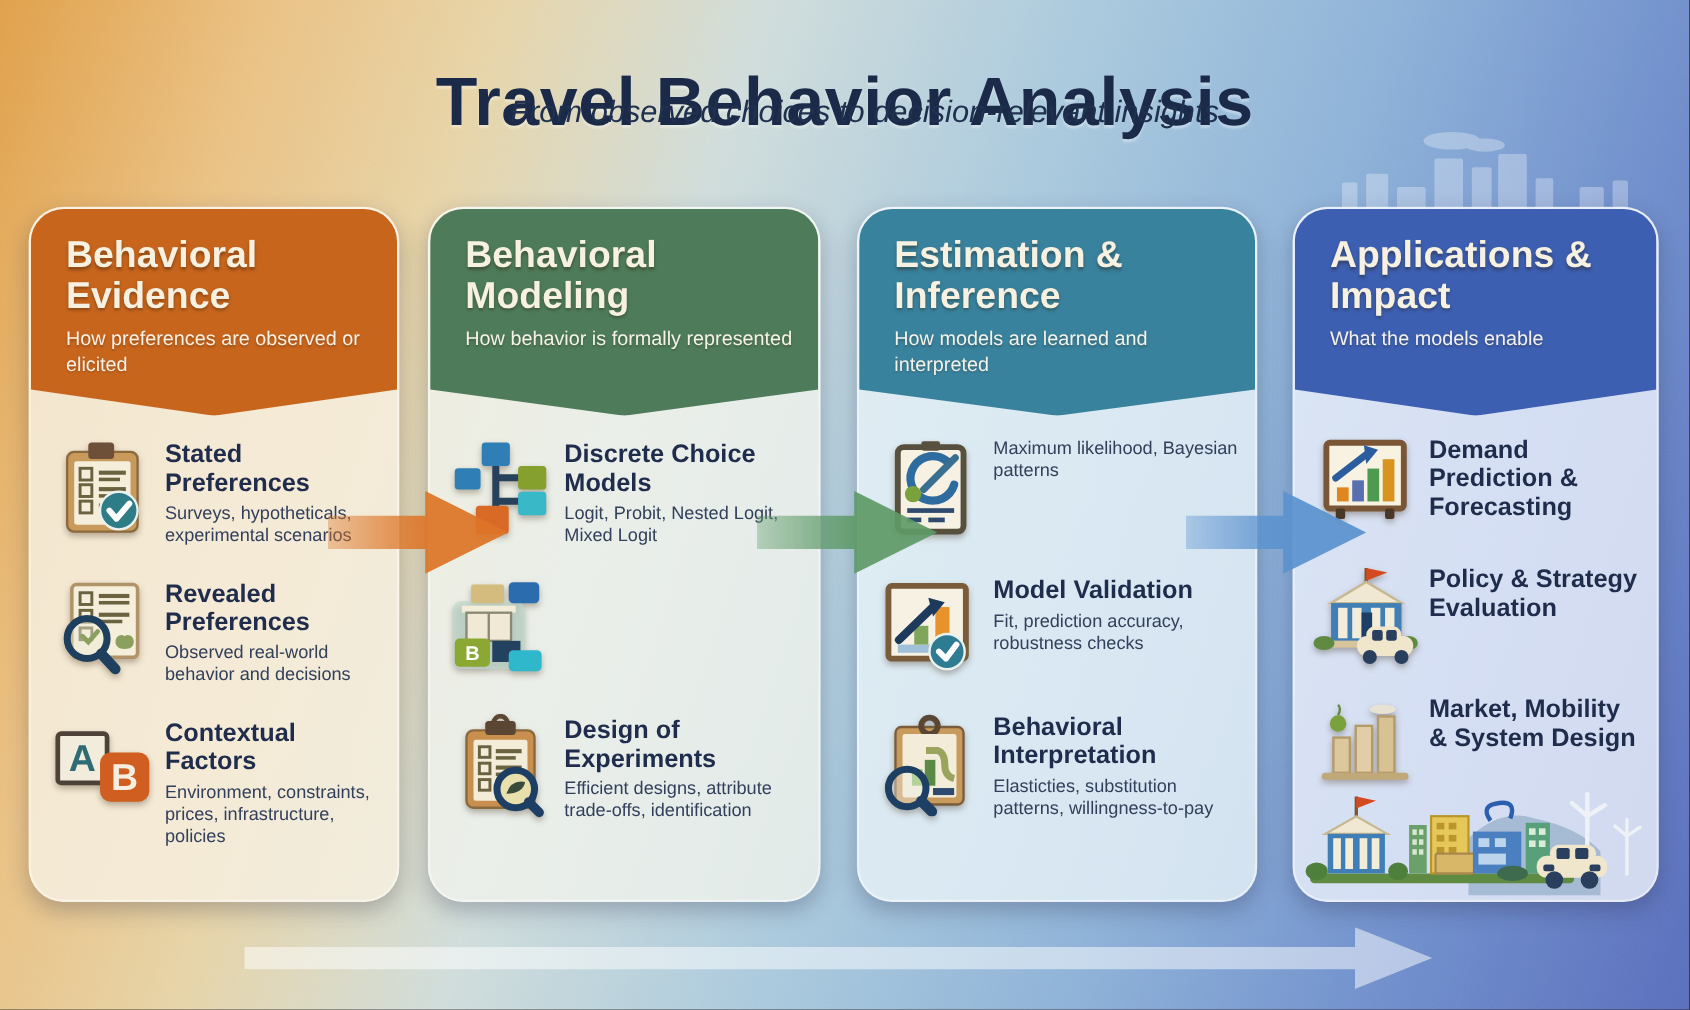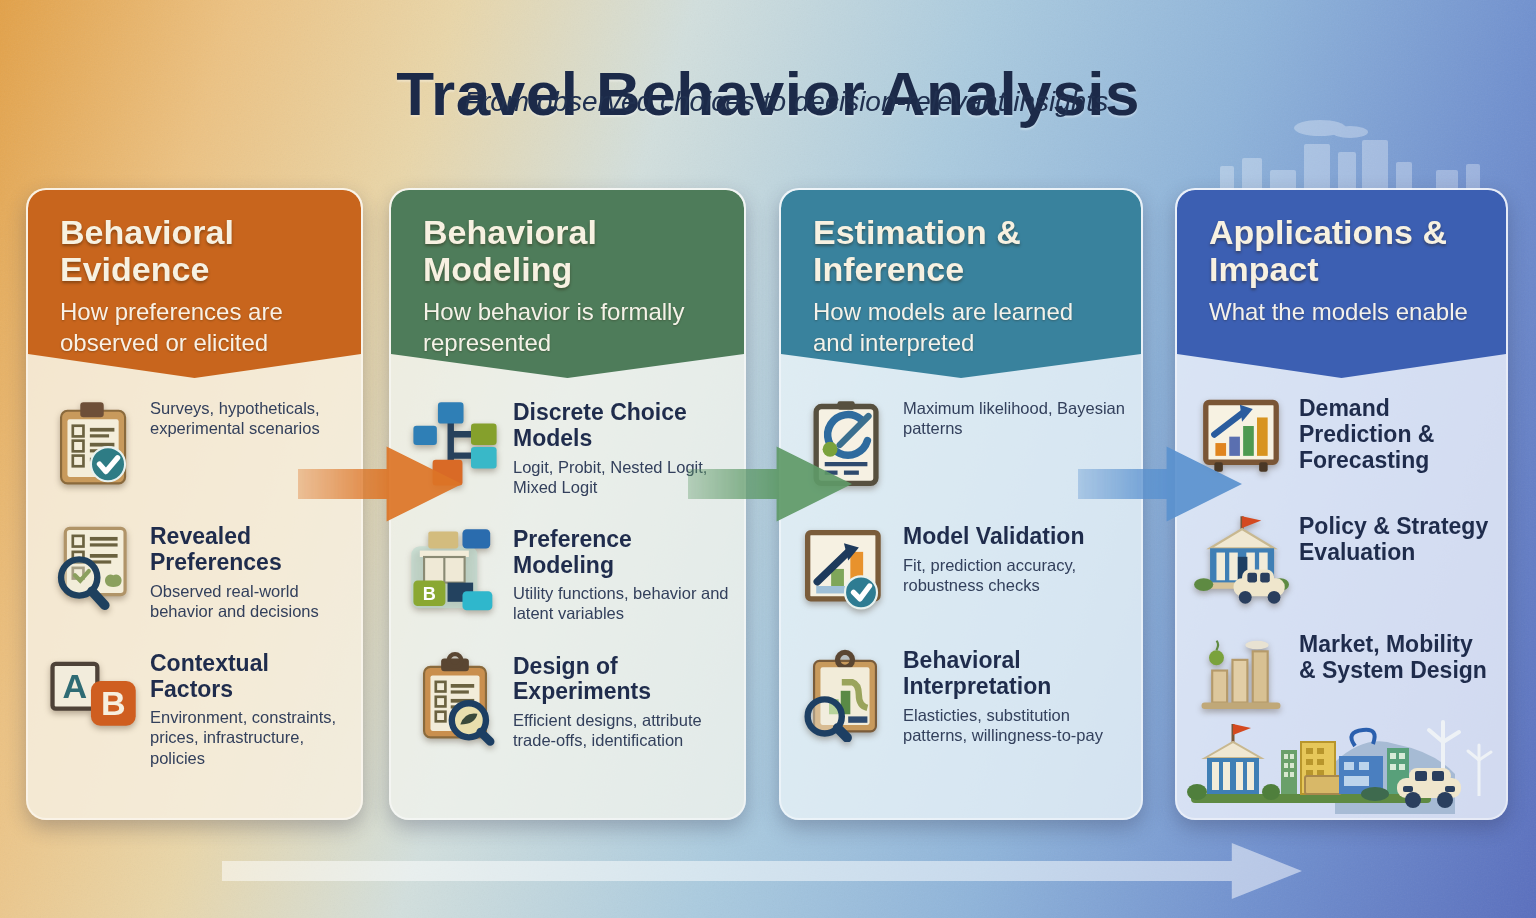--- a/index.html
+++ b/index.html
@@ -7,32 +7,32 @@
     position:relative;width:1536px;height:918px;overflow:hidden;
     font-family:"Liberation Sans", sans-serif;
     background:linear-gradient(108deg,#e2a149 0%,#ecc283 13%,#e9d6a9 25%,#d2dfdd 38%,#abcbdf 54%,#8fb4da 69%,#7191cf 84%,#5a6fbe 100%);
   }
   .texture{position:absolute;inset:0;width:100%;height:100%;opacity:.45;pointer-events:none;z-index:1;}
   .skyline{position:absolute;right:16px;top:118px;width:320px;height:78px;opacity:.55;z-index:1;}
   .page-title{position:absolute;top:16px;left:0;right:0;text-align:center;font-size:62px;font-weight:bold;
     color:#1c2a49;letter-spacing:.5px;z-index:4;text-shadow:0 2px 2px rgba(255,255,255,0.35);}
   .page-subtitle{position:absolute;top:86px;left:0;right:0;text-align:center;font-size:28px;font-style:italic;
     color:#20304f;z-index:4;padding-left:36px;}
-  .column{position:absolute;top:188px;height:632px;border-radius:20px;z-index:3;
+  .column{position:absolute;top:188px;height:632px;border-radius:32px;z-index:3;
     box-shadow:0 8px 20px rgba(40,40,70,0.28);border:2px solid rgba(255,255,255,0.45);box-sizing:border-box;overflow:hidden;}
   .c0{left:26px;width:337px;background:rgba(246,238,223,0.85);}
   .c1{left:389px;width:357px;background:rgba(240,243,236,0.8);}
   .c2{left:779px;width:364px;background:rgba(233,243,248,0.8);}
   .c3{left:1175px;width:333px;background:rgba(234,239,250,0.82);}
   .col-header{position:relative;height:188px;padding:24px 22px 0 32px;box-sizing:border-box;color:#f7f1e1;
     border-radius:18px 18px 0 0;
     clip-path:polygon(0 0,100% 0,100% calc(100% - 24px),50% 100%,0 calc(100% - 24px));}
   .col-header h2{margin:0 0 10px;font-size:34px;line-height:1.08;font-weight:bold;
     text-shadow:0 2px 3px rgba(40,25,5,0.4);}
-  .col-header p{margin:0;font-size:24px;line-height:1.28;color:rgba(252,248,238,0.96);
+  .col-header p{margin:0;font-size:18px;line-height:1.28;color:rgba(252,248,238,0.96);
     text-shadow:0 1px 2px rgba(40,25,5,0.3);}
   .col-body{padding:20px 12px 10px 16px;display:flex;flex-direction:column;gap:28px;}
   .c3 .col-body{gap:22px;padding-top:16px;}
   .item{display:flex;gap:10px;align-items:flex-start;}
   .c3 .item{align-items:flex-start;}
   .icon{width:96px;flex:0 0 96px;height:96px;filter:drop-shadow(0 3px 3px rgba(60,40,20,0.35));}
   .icon svg{width:96px;height:96px;display:block;}
   .item-text h3{font-size:23px;color:#1f2c4c;margin:2px 0 5px;line-height:1.12;font-weight:bold;}
   .item-text p{font-size:16.5px;color:#33405c;margin:0;line-height:1.22;}
   .flow-arrow{position:absolute;width:164px;height:94px;z-index:5;opacity:.92;
@@ -101,20 +101,21 @@
                 <rect x="43" y="34" width="18" height="3"></rect>
               <rect x="43" y="42" width="23" height="3.5"></rect>
                 <rect x="43" y="48" width="18" height="3"></rect>
               <rect x="43" y="56" width="23" height="3.5"></rect>
             </g>
             <circle cx="60" cy="62" r="16" fill="#2e7c85" stroke="#e9f2ef" stroke-width="2"></circle>
             <path d="M52 62 l6 7 l11 -13" stroke="#ffffff" stroke-width="5" fill="none" stroke-linecap="round" stroke-linejoin="round"></path>
           </svg>
         </span>
         <div class="item-text">
+          <h3>Stated Preferences</h3>
           <p>Surveys, hypotheticals, experimental scenarios</p>
         </div>
       </div>
       <div class="item">
         <span class="icon">
           <svg viewBox="0 0 90 90">
             <rect x="20" y="6" width="56" height="62" rx="4" fill="#f4eeda" stroke="#b09468" stroke-width="3"></rect>
             <g stroke="#6b6240" stroke-width="2.5" fill="none">
               <rect x="27" y="13" width="10" height="10"></rect>
                 <rect x="27" y="28" width="10" height="10"></rect>
@@ -184,24 +185,20 @@
             <rect x="52" y="4" width="26" height="18" rx="4" fill="#2a6cae"></rect>
             <rect x="12" y="24" width="46" height="6" fill="#f2ecd9"></rect>
             <rect x="16" y="30" width="38" height="24" fill="#efe9d6" stroke="#8a8a74" stroke-width="2"></rect>
             <line x1="35" y1="30" x2="35" y2="54" stroke="#8a8a74" stroke-width="2"></line>
             <rect x="38" y="54" width="24" height="18" fill="#23425f"></rect>
             <rect x="6" y="52" width="30" height="24" rx="4" fill="#8aa832"></rect>
             <text x="21" y="70" font-size="17" font-weight="bold" fill="#ffffff" text-anchor="middle" font-family="Liberation Sans, sans-serif">B</text>
             <rect x="52" y="62" width="28" height="18" rx="4" fill="#2fb7cc"></rect>
           </svg>
         </span>
-        <div class="item-text">
-          <h3>Preference Modeling</h3>
-          <p>Utility functions, behavior and latent variables</p>
-        </div>
       </div>
       <div class="item">
         <span class="icon">
           <svg viewBox="0 0 90 90">
             <rect x="16" y="14" width="58" height="66" rx="6" fill="#c98f4e" stroke="#8a6a3c" stroke-width="2"></rect>
             <rect x="32" y="6" width="26" height="12" rx="3" fill="#5a4632"></rect>
             <circle cx="45" cy="8" r="6" fill="none" stroke="#5a4632" stroke-width="4"></circle>
             <rect x="22" y="22" width="46" height="52" rx="2" fill="#f2ecd9"></rect>
             <g stroke="#6b6240" stroke-width="2.5" fill="none">
               <rect x="27" y="28" width="9" height="9"></rect>

